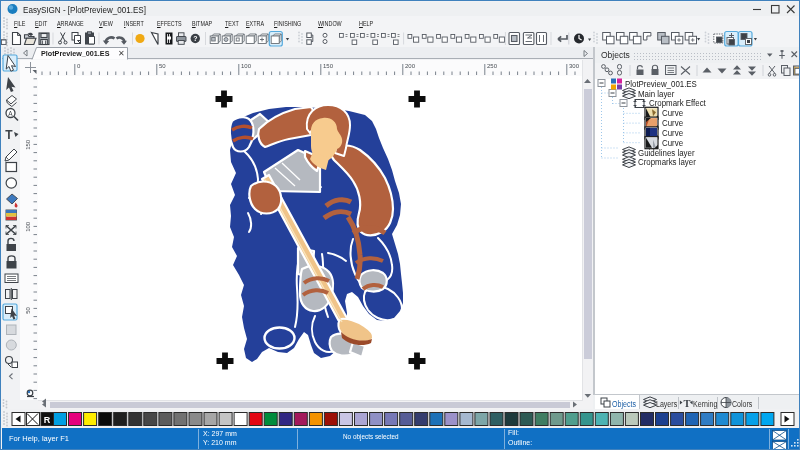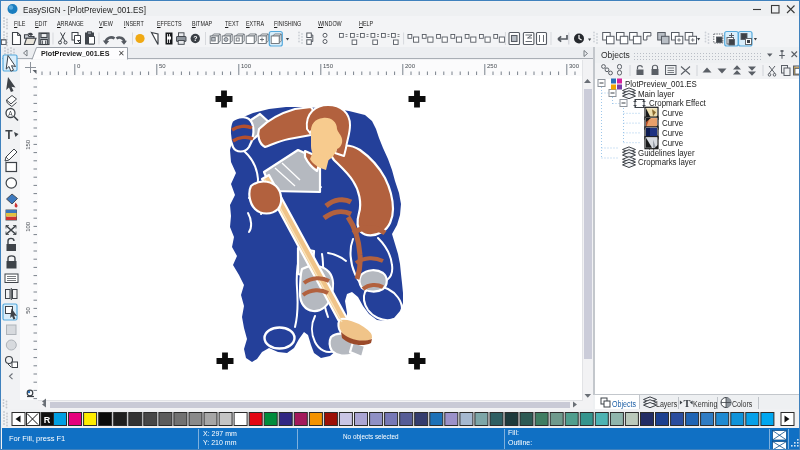--- a/index.html
+++ b/index.html
@@ -55,21 +55,21 @@
 <div class="t" style="left:661px;top:136.6px;font-size:8.3px;transform:scaleX(0.95);transform-origin:left top">Curve</div>
 <div class="t" style="left:637px;top:146.5px;font-size:8.3px;transform:scaleX(0.95);transform-origin:left top">Guidelines layer</div>
 <div class="t" style="left:637px;top:156.3px;font-size:8.3px;transform:scaleX(0.95);transform-origin:left top">Cropmarks layer</div>
 <div class="t" style="left:611px;top:397.5px;font-size:8.3px;color:#1d5fa6;transform:scaleX(0.85);transform-origin:left top">Objects</div>
 <div class="t" style="left:655px;top:397.5px;font-size:8.3px;color:#333;transform:scaleX(0.85);transform-origin:left top">Layers</div>
 <div class="t" style="left:692px;top:397.5px;font-size:8.3px;color:#333;transform:scaleX(0.85);transform-origin:left top">Kerning</div>
 <div class="t" style="left:731px;top:397.5px;font-size:8.3px;color:#333;transform:scaleX(0.85);transform-origin:left top">Colors</div>
 <div class="a" style="left:677px;top:396px;width:1px;height:12px;background:#c0c4c9"></div>
 <div class="a" style="left:716px;top:396px;width:1px;height:12px;background:#c0c4c9"></div>
 <div class="a" style="left:757px;top:396px;width:1px;height:12px;background:#c0c4c9"></div>
-<div class="t" style="left:8px;top:433px;font-size:7.5px;color:#fff">For Fill, press F1</div>
+<div class="t" style="left:8px;top:433px;font-size:7.5px;color:#fff">For Help, layer F1</div>
 <div class="t" style="left:202px;top:429px;font-size:7px;color:#fff">X: 297 mm</div>
 <div class="t" style="left:202px;top:438px;font-size:7px;color:#fff">Y: 210 mm</div>
 <div class="t" style="left:342px;top:431px;font-size:7.5px;color:#fff;transform:scaleX(0.85);transform-origin:left top">No objects selected</div>
 <div class="t" style="left:507px;top:428px;font-size:7px;color:#fff">Fill:</div>
 <div class="t" style="left:507px;top:438px;font-size:7px;color:#fff">Outline:</div>
 <div class="a" style="left:197px;top:428px;width:1px;height:20px;background:#7fb0dd"></div>
 <div class="a" style="left:296px;top:428px;width:1px;height:20px;background:#7fb0dd"></div>
 <div class="a" style="left:503px;top:428px;width:1px;height:20px;background:#7fb0dd"></div>
 <div class="a" style="left:768px;top:428px;width:1px;height:20px;background:#7fb0dd"></div>
 <div class="a" style="left:787px;top:428px;width:1px;height:20px;background:#7fb0dd"></div>

